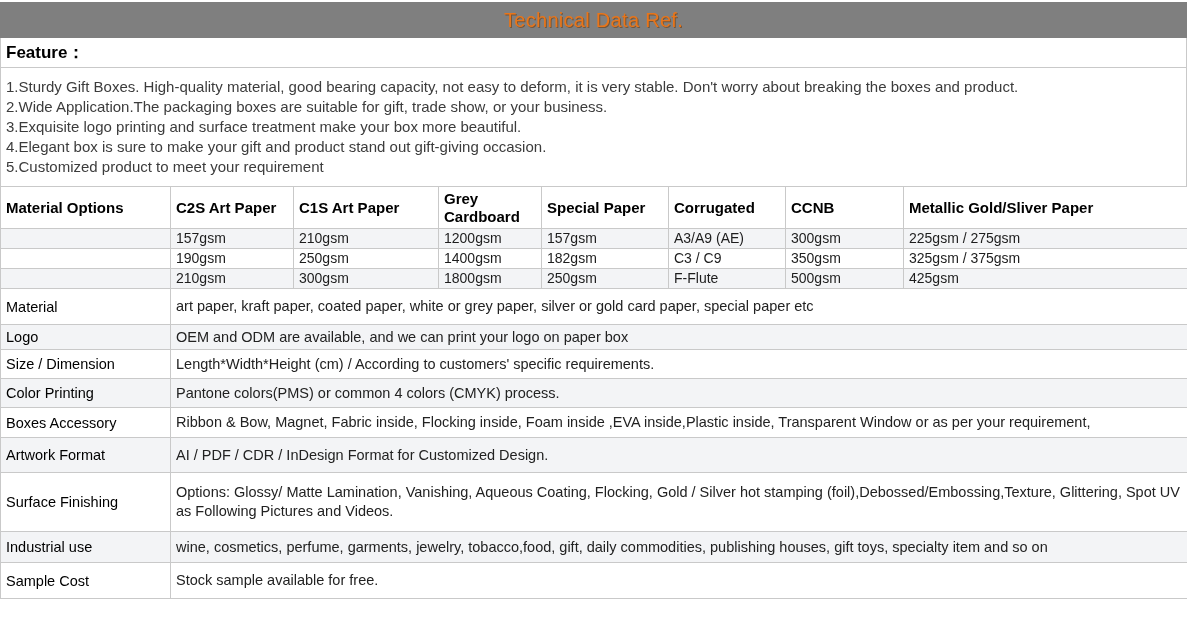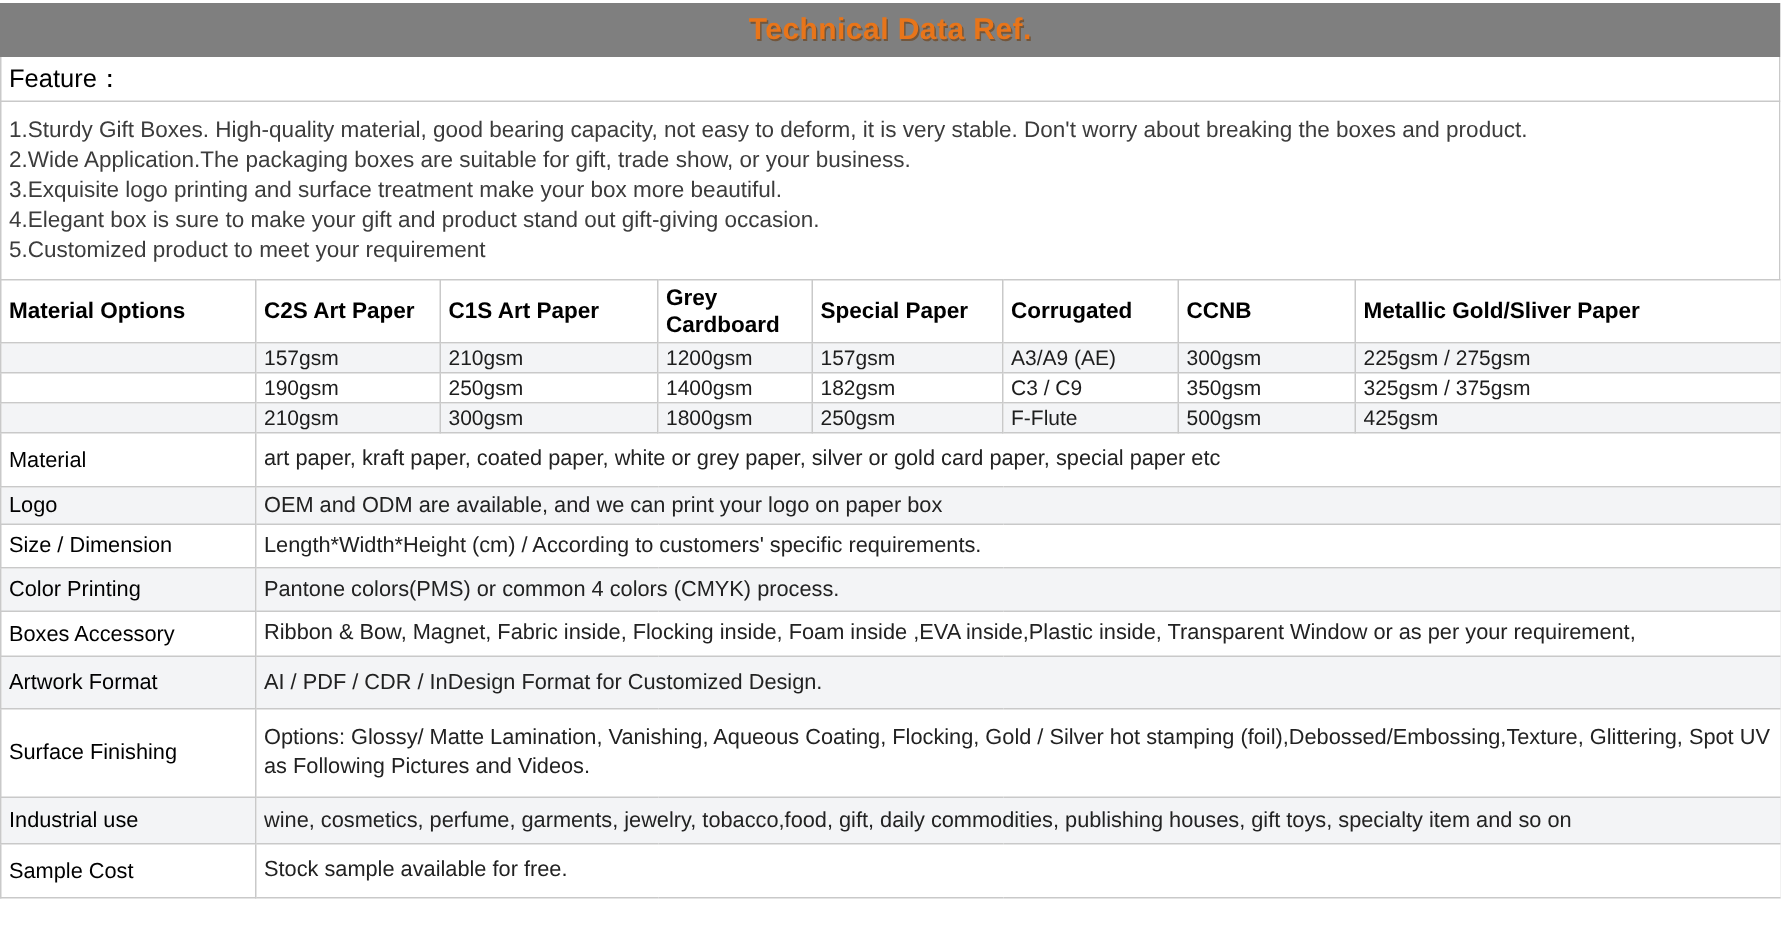--- a/index.html
+++ b/index.html
@@ -10,32 +10,32 @@
     font-family: "Liberation Sans", "DejaVu Sans", sans-serif;
     color: #1d1d1d;
   }
   .title-bar {
     height: 36px; margin-top: 2px;
     background: var(--bar-bg, #7f7f7f);
     display: flex; align-items: center; justify-content: center;
   }
   .title-bar .title-text {
     color: var(--accent, #e8751a);
-    font-size: 20px; font-weight: bold;
+    font-size: 20px; font-weight: normal;
     text-shadow: 1px 1px 0 rgba(105, 52, 4, 0.55);
     letter-spacing: 0.3px;
   }
   .feature-heading {
     height: 30px;
     border-left: 1px solid var(--border, #c9c9c9);
     border-right: 1px solid var(--border, #c9c9c9);
     border-bottom: 1px solid var(--border, #c9c9c9);
     display: flex; align-items: center;
     padding-left: 5px;
-    font-size: 17px; font-weight: normal; color: #000;
+    font-size: 17px; font-weight: bold; color: #000;
   }
   .feature-list {
     height: 118px;
     border-left: 1px solid var(--border, #c9c9c9);
     border-right: 1px solid var(--border, #c9c9c9);
     padding: 9px 4px 0 5px;
     font-size: 15px; color: #3c3c3c;
   }
   .feature-list .feature-item { line-height: 20px; white-space: nowrap; overflow: hidden; }
 

